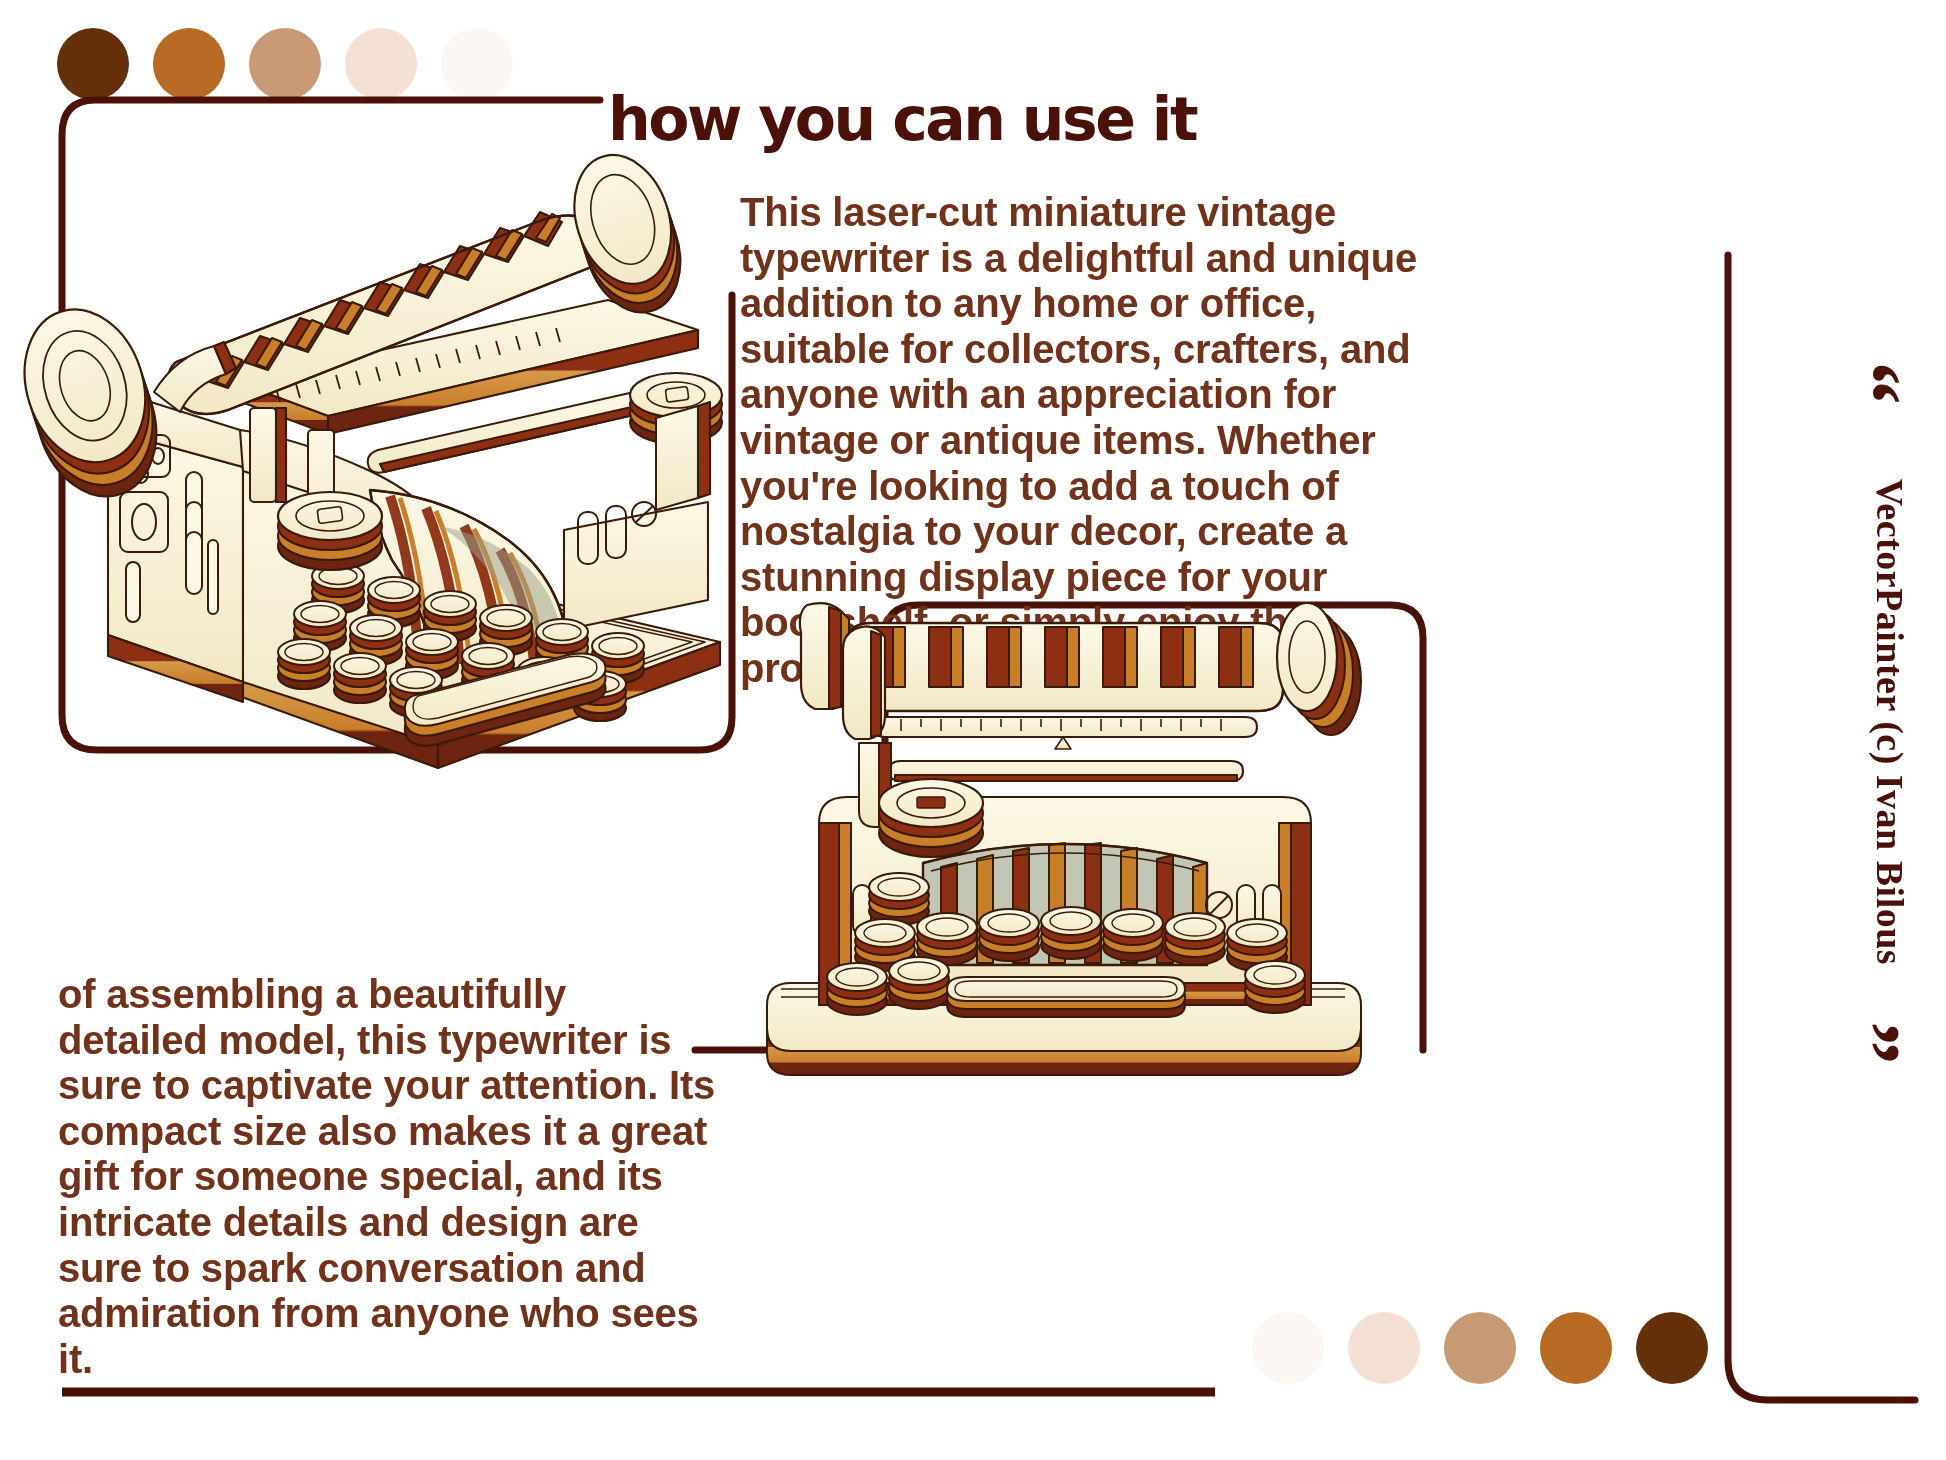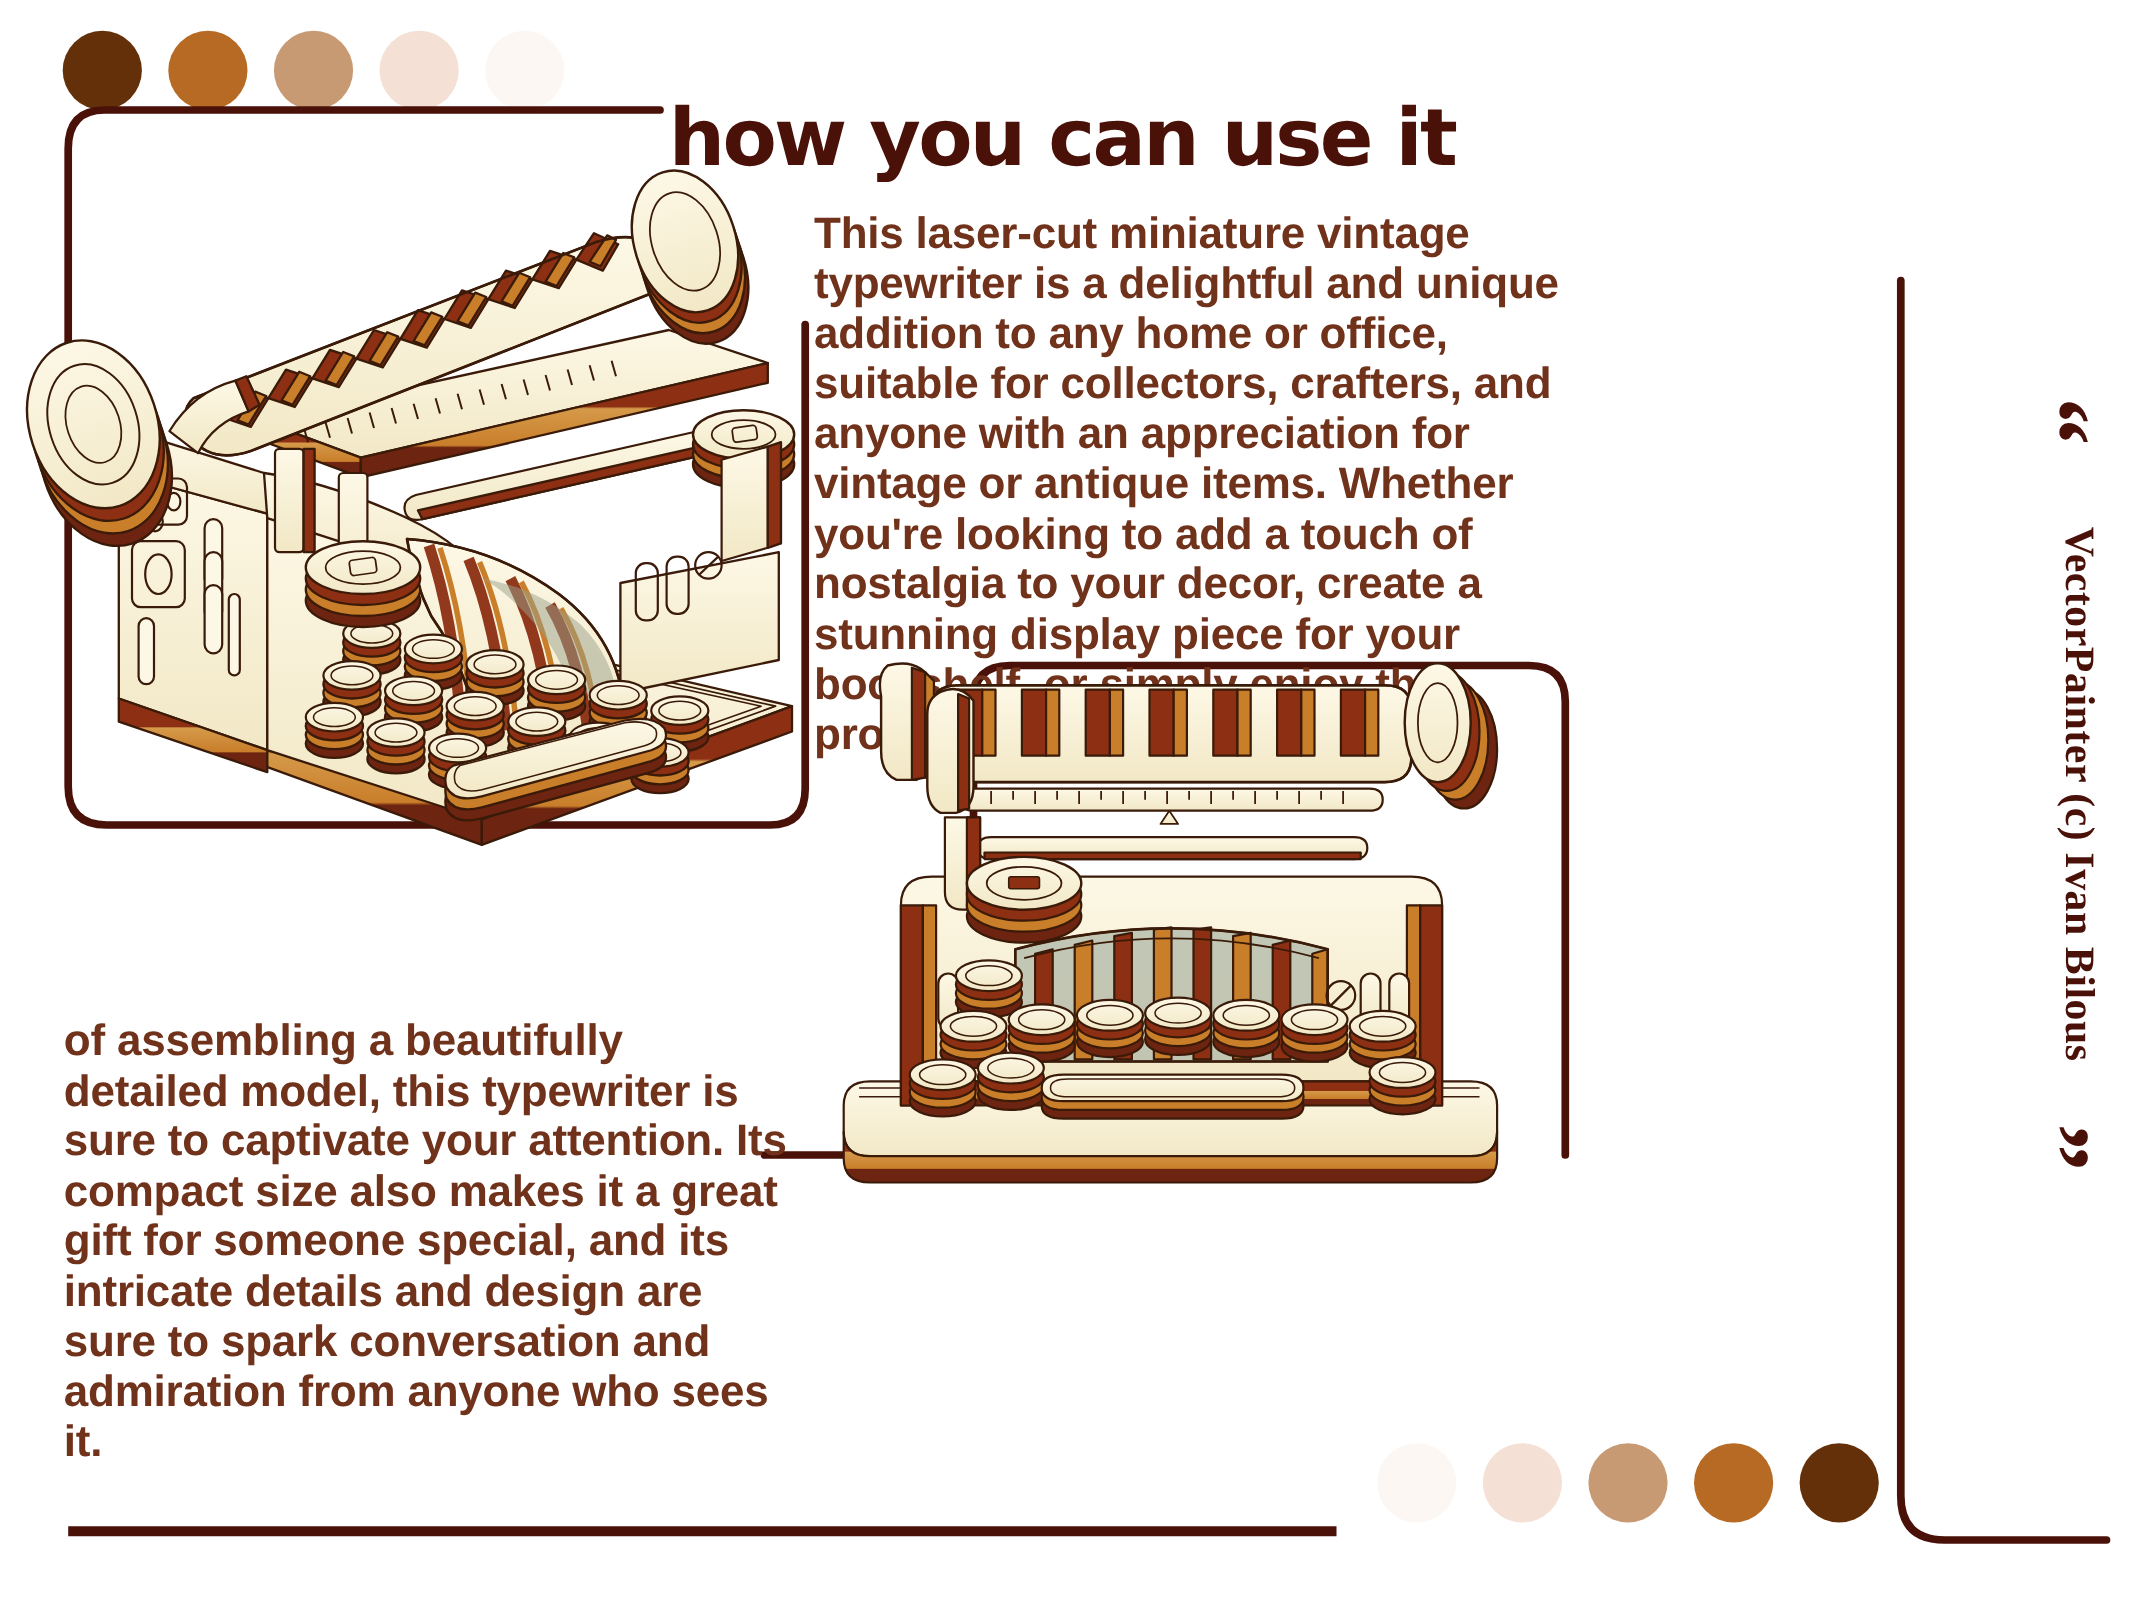--- a/index.html
+++ b/index.html
@@ -27,21 +27,21 @@
   #swatches-top .swatch { width: 72px; height: 72px; }
   #swatches-bottom { left: 1252px; top: 1312px; gap: 24px; }
   #swatches-bottom .swatch { width: 72px; height: 72px; }
 
   
   #heading {
     position: absolute;
     left: 608px;
     top: 92px;
     width: 1300px;
-    font-size: 72px;
+    font-size: 60px;
     line-height: 0.92;
     font-weight: 700;
     letter-spacing: -2.5px;
     color: #4a1109;
     font-family: "DejaVu Sans", sans-serif;
     white-space: nowrap;
   }
 
   
   .body-text {
@@ -53,21 +53,21 @@
     font-family: "Liberation Sans", sans-serif;
     letter-spacing: -0.2px;
   }
   #body-top {
     left: 740px;
     top: 190px;
     width: 680px;
   }
   #body-bottom {
     left: 58px;
-    top: 924px;
+    top: 972px;
     width: 660px;
   }
 
   
   .frame-svg {
     position: absolute;
     pointer-events: none;
   }
   #frame-left   { left: 0px;   top: 95px;  width: 760px;  height: 700px; }
   #frame-right  { left: 690px; top: 580px; width: 760px;  height: 560px; }

